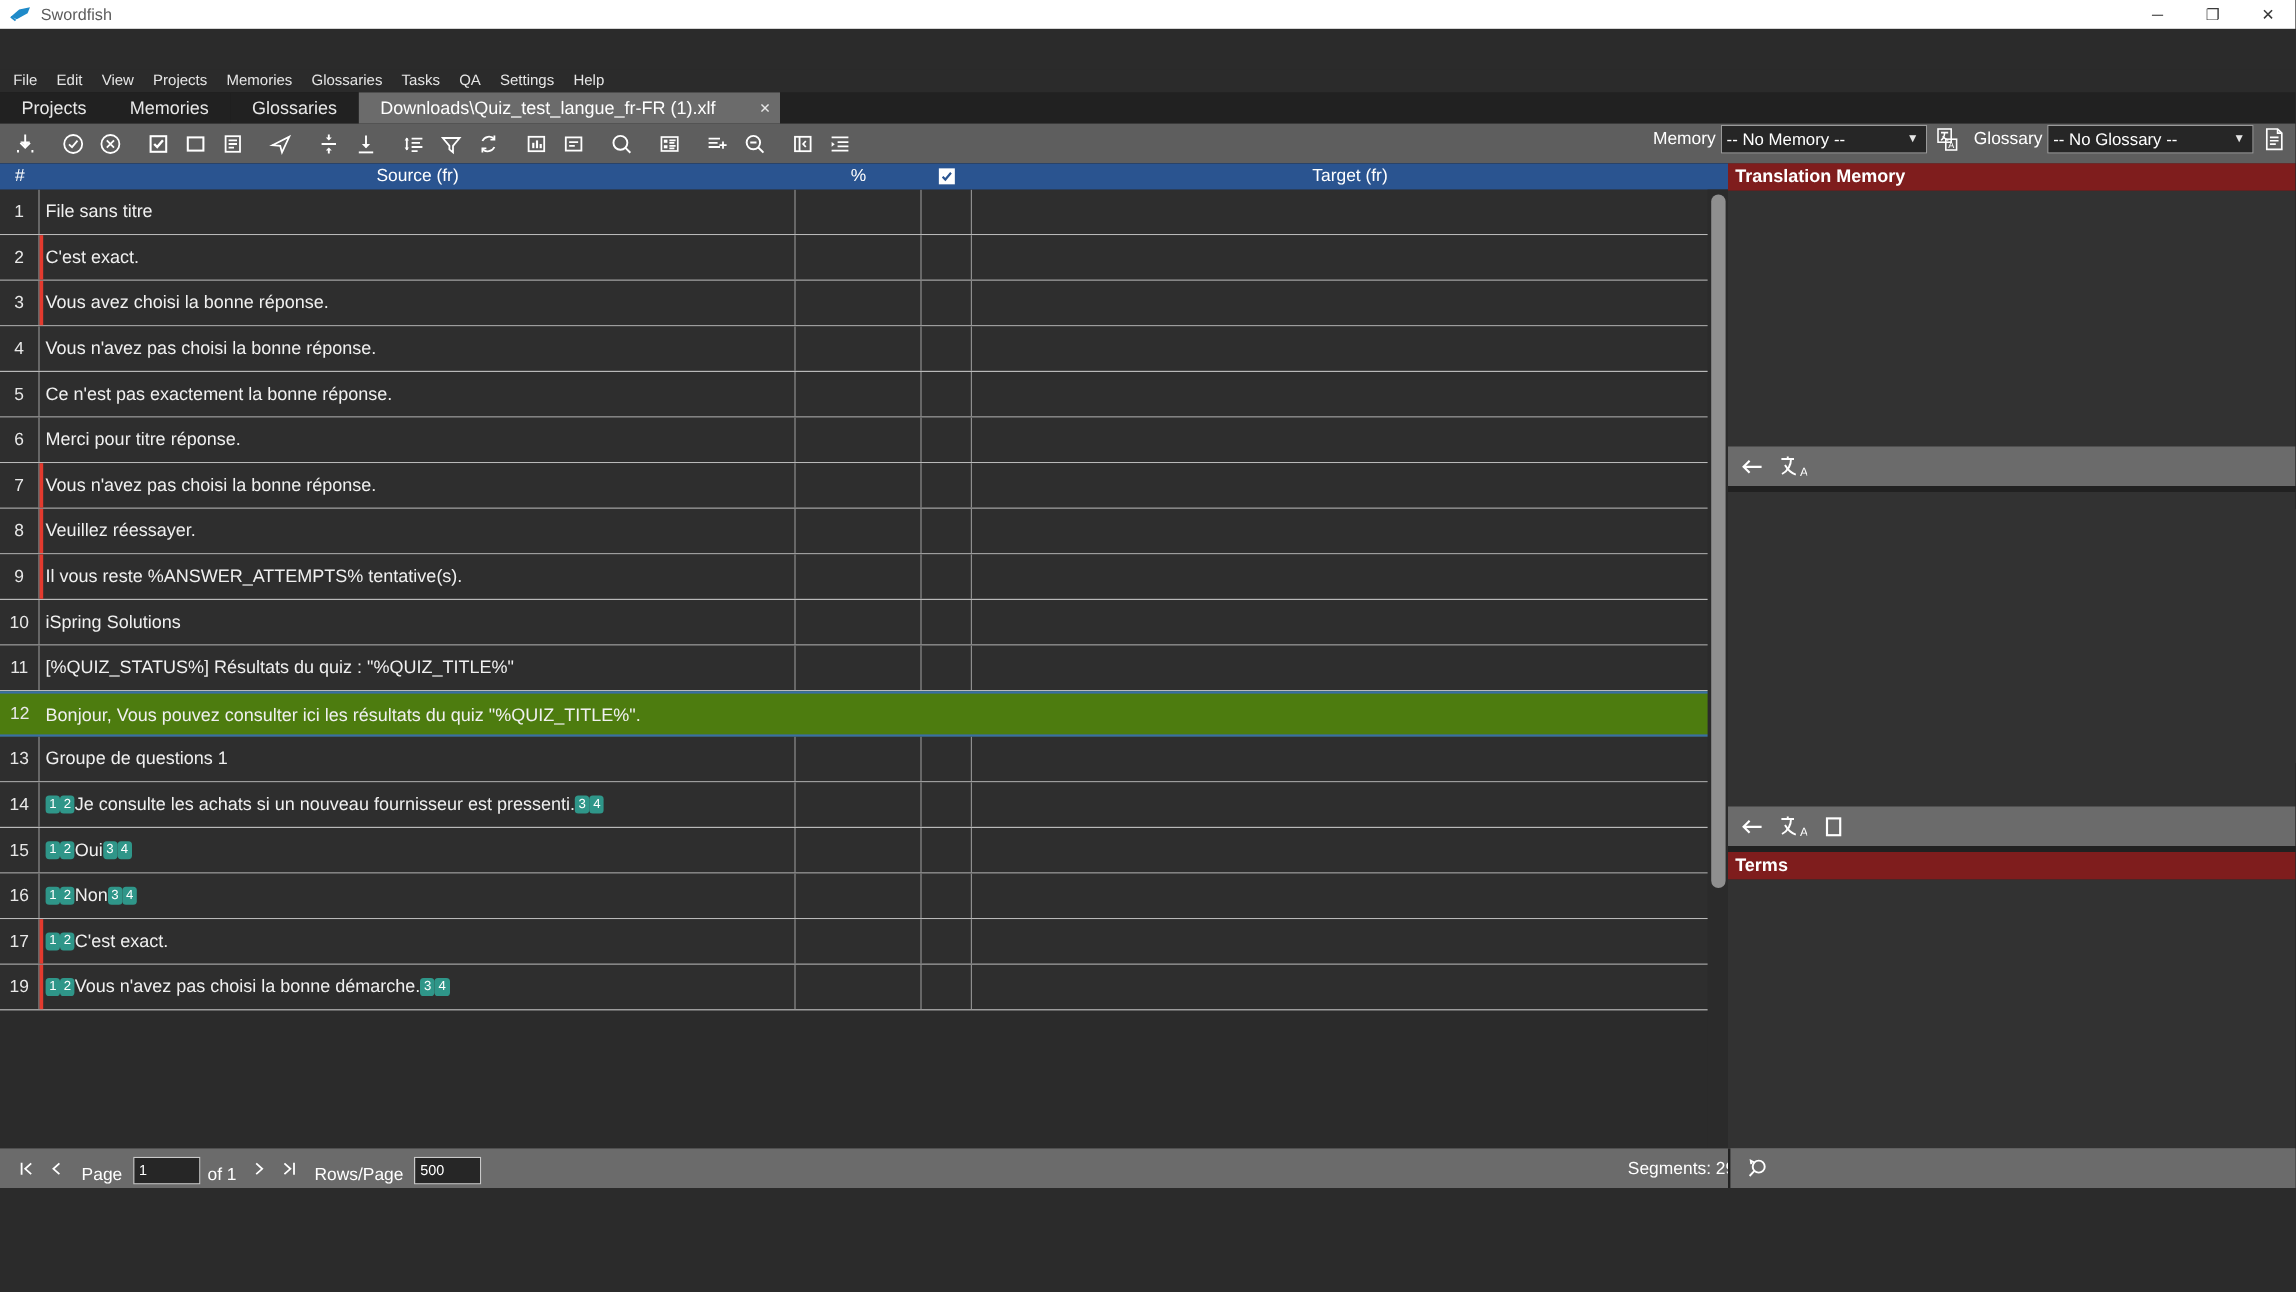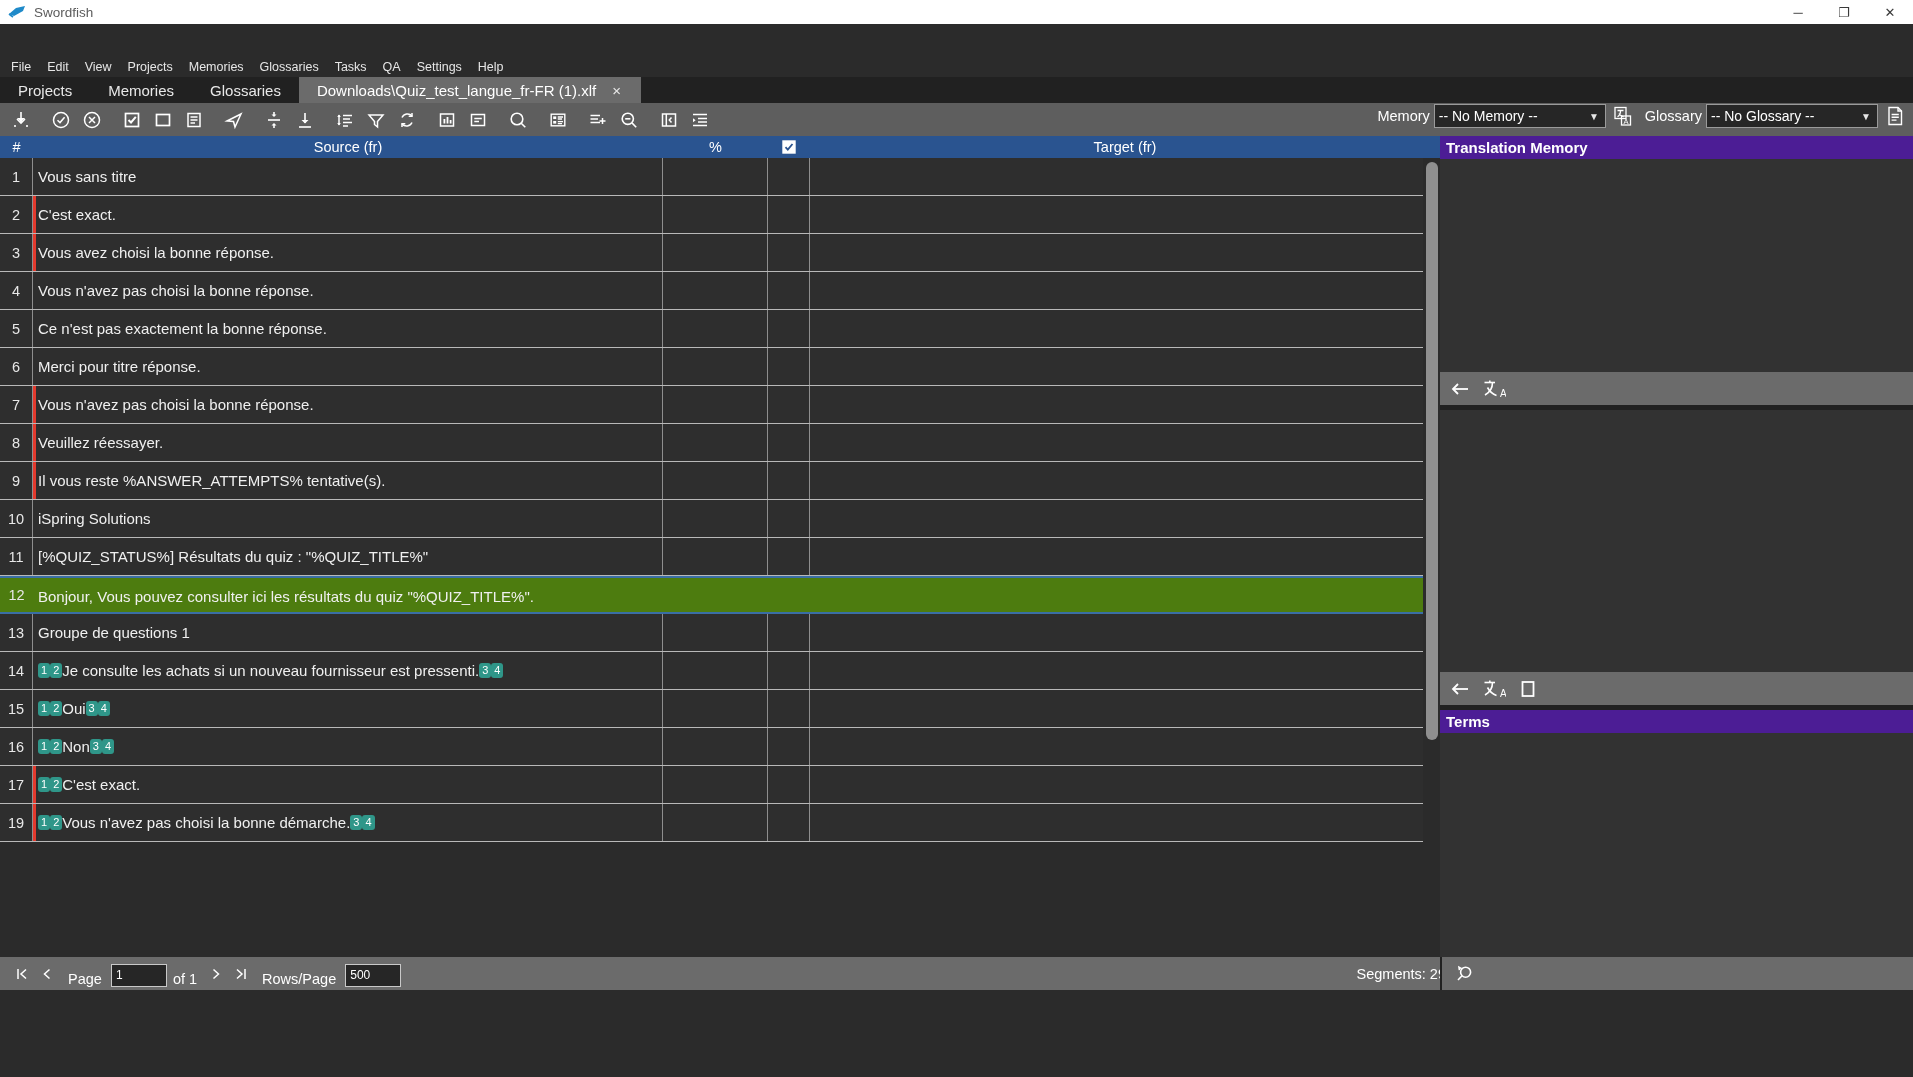--- a/index.html
+++ b/index.html
@@ -27,21 +27,21 @@
   }
   .menu-item{ font-size:12.5px; color:#e6e6e6; padding:1px 8px; line-height:17px; }
 
   
   .tabbar{ height:26px; background:#212121; display:flex; align-items:stretch; }
   .tab{
     display:flex; align-items:center; padding:0 18px; font-size:15px;
     color:#e8e8e8; background:#212121; cursor:default;
   }
   .tab.active{
-    background:#6b6b6b; color:#ffffff; padding-right:20px;
+    background:#6b6b6b; color:#ffffff; padding-right:8px;gap:21px;
   }
   .tab .tab-close{ margin-left:16px; font-size:15px; color:#e8e8e8; line-height:1; }
 
   
   .toolbar{
     height:33px; background:#5e5e5e; display:flex; align-items:center;
     padding-left:5px; position:relative;
   }
   .tbtn{ width:31px; height:29px; display:flex; align-items:center; justify-content:center; }
   .tbtn svg{ display:block; }
@@ -114,21 +114,21 @@
     position:absolute; right:0; top:22px; bottom:0; width:17px; background:#2b2b2b;
   }
   .vthumb{
     position:absolute; left:3px; width:12px; background:#8f8f8f; border-radius:6px;
   }
 
   
   .side{ width:473px; display:flex; flex-direction:column; background:#212121; }
   .panel{ display:flex; flex-direction:column; margin:0; }
   .panel-title{
-    background:#4c1d95; color:#ffffff; font-size:15px; font-weight:bold;
+    background:#7f1d1d; color:#ffffff; font-size:15px; font-weight:bold;
     padding:3px 6px; height:23px;
   }
   .panel-body{ background:#323232; flex:1 1 auto; }
   .panel-tools{
     background:#6b6b6b; height:33px; display:flex; align-items:center; padding-left:6px; gap:6px;
   }
   .panel-tools .pbtn{ width:28px; height:27px; display:flex; align-items:center; justify-content:center;}
   .panel-gap{ height:5px; background:#212121; }
 
   
@@ -389,21 +389,21 @@
         <svg width="14" height="14" viewBox="0 0 14 14" fill="none" stroke="#fff" stroke-width="1.4">
             <rect x="1" y="1" width="12" height="12" fill="#fff"></rect>
             <path d="M3.5 7.2 L5.8 9.6 L10.5 4" stroke="#2a5490" stroke-width="1.8"></path>
           </svg>
       </div>
       <div class="gh-tgt">Target (fr)</div>
     </div>
     <div class="rows" id="rows">
         <div class="row">
           <div class="cell-num">1</div>
-          <div class="cell-src"><span>Vous sans titre</span></div>
+          <div class="cell-src"><span>File sans titre</span></div>
           <div class="cell-pct"></div>
           <div class="cell-chk"></div>
           <div class="cell-tgt"></div>
         </div>
         <div class="row">
           <div class="cell-num">2</div>
           <div class="cell-src"><span class="flag" style="background: rgb(227, 58, 46);"></span><span>C'est exact.</span></div>
           <div class="cell-pct"></div>
           <div class="cell-chk"></div>
           <div class="cell-tgt"></div>

